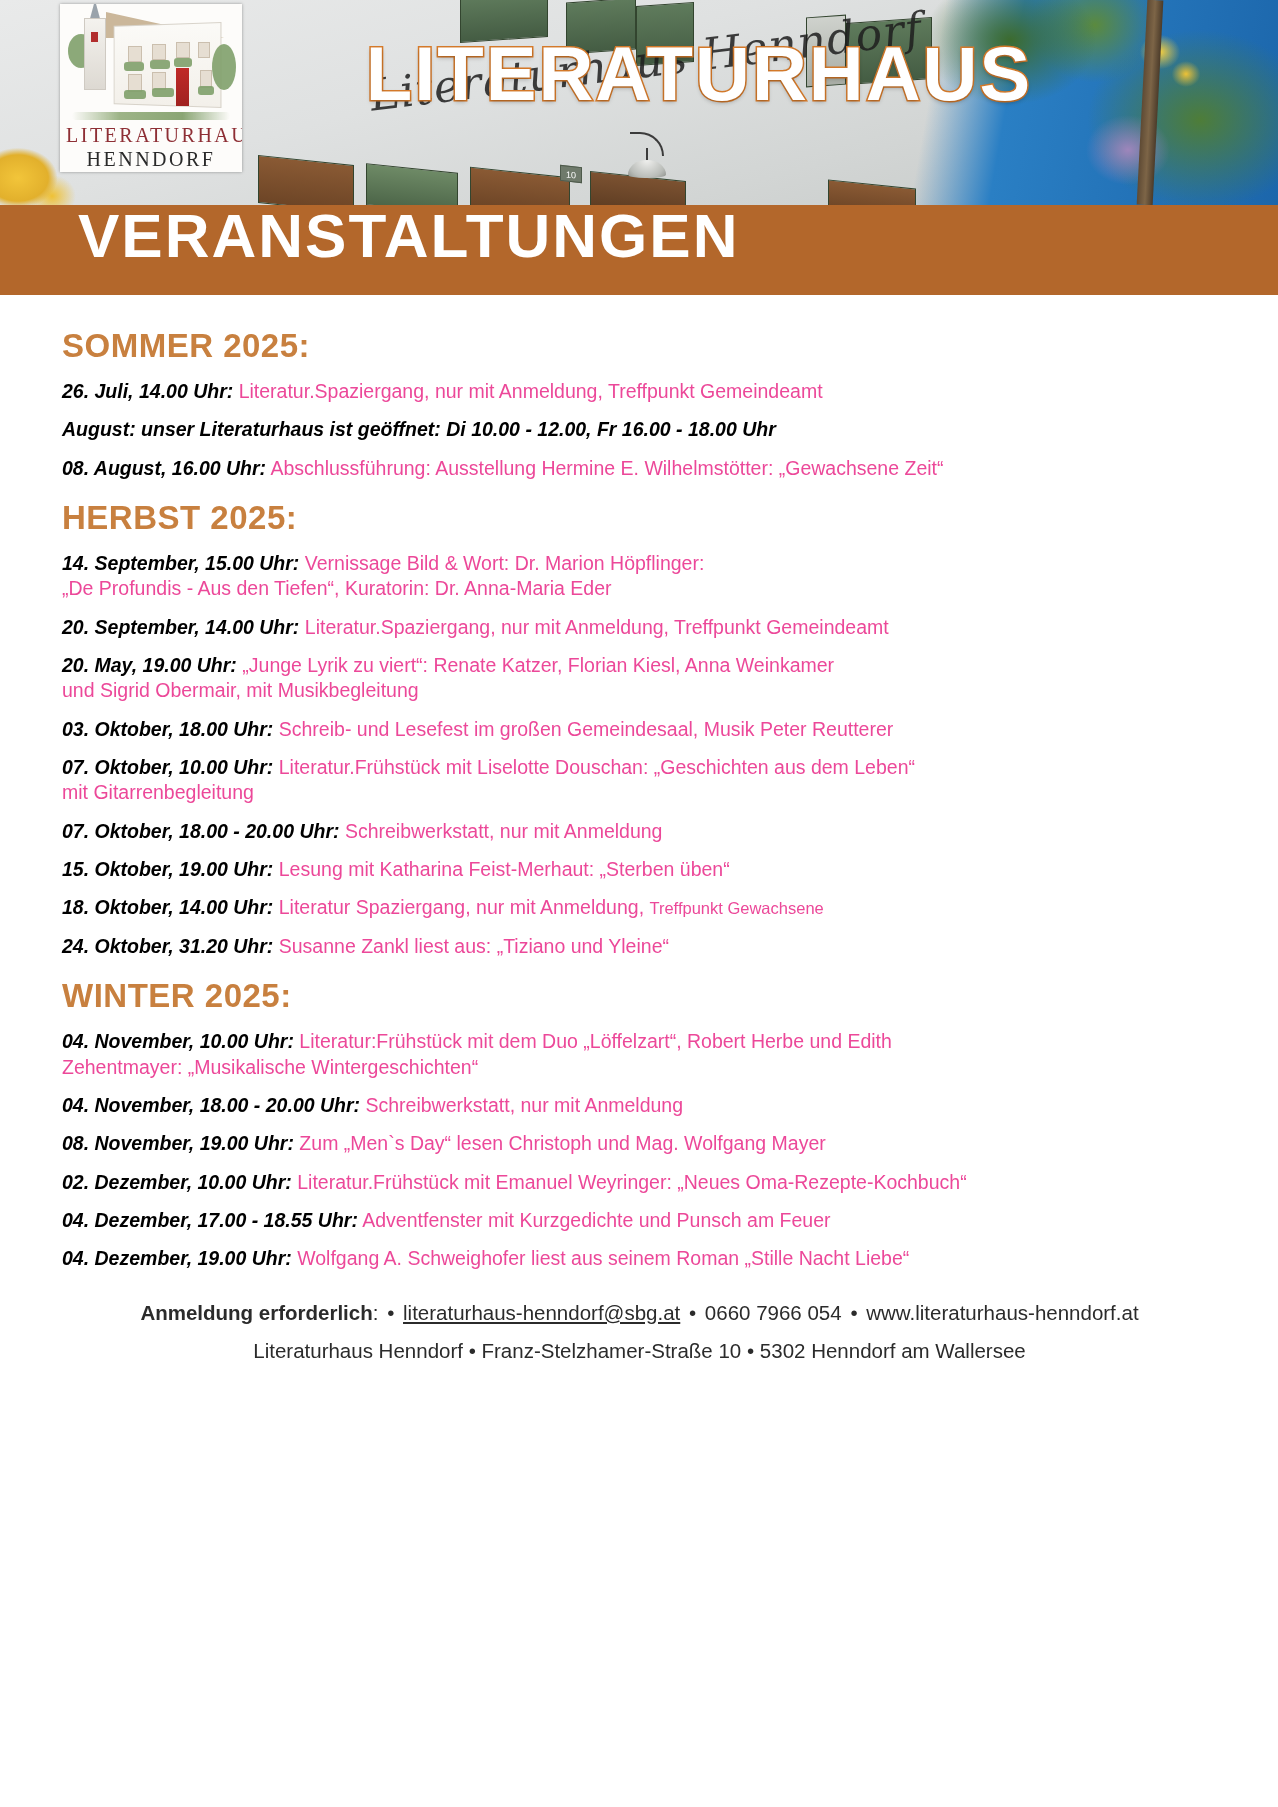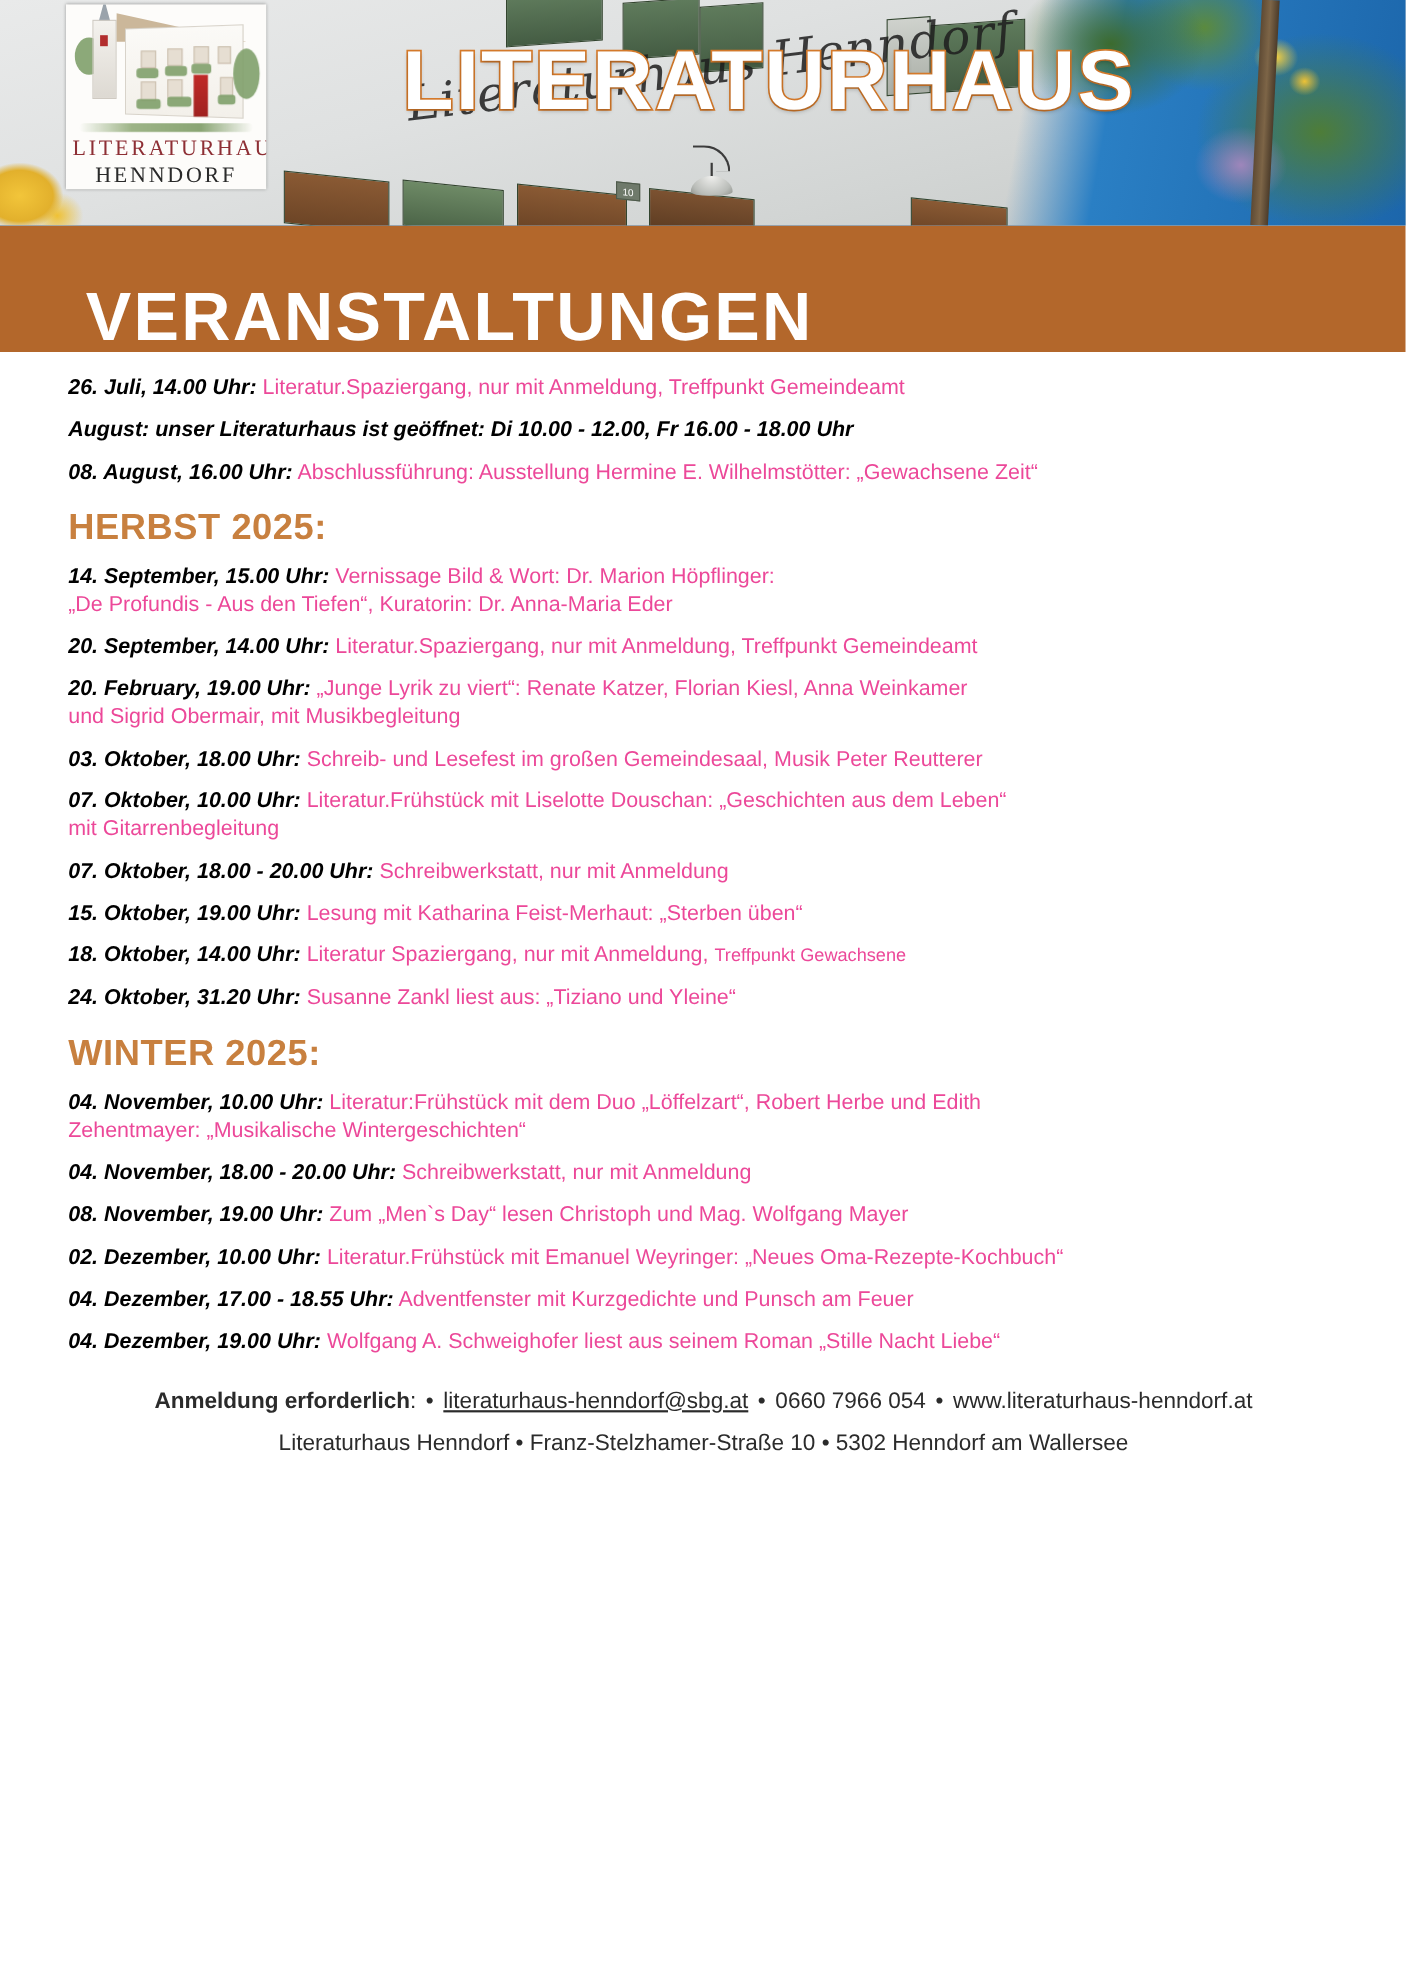--- a/index.html
+++ b/index.html
@@ -185,24 +185,24 @@
     font-family: "Liberation Serif", "DejaVu Serif", serif;
     color: #2a2a2a;
     font-size: 20px;
     letter-spacing: 2.5px;
     margin-top: 1px;
   }
 
   
   .banner {
     width: 100%;
-    height: 115px;
+    height: 90px;
     background: #b3672b;
     display: flex;
-    align-items: flex-end;
+    align-items: flex-start;
     padding-left: 78px;
   }
   .banner-text {
     color: #ffffff;
     font-size: 62px;
     font-weight: bold;
     letter-spacing: 2px;
     line-height: 1;
   }
 
@@ -306,27 +306,28 @@
       <div class="logo-place">HENNDORF</div>
     </div>
   </div>
 
   <div class="banner">
     <div class="banner-text">VERANSTALTUNGEN</div>
   </div>
 
   <div class="content">
     <div id="sections-root">
+        <div class="season-heading first">SOMMER 2025:</div>
         <div class="event"><span class="d">26. Juli, 14.00 Uhr:</span><span class="t"> Literatur.Spaziergang, nur mit Anmeldung, Treffpunkt Gemeindeamt</span></div>
         <div class="event allbold"><span class="d">August: unser Literaturhaus ist geöffnet: Di 10.00 - 12.00, Fr 16.00 - 18.00 Uhr</span></div>
         <div class="event"><span class="d">08. August, 16.00 Uhr:</span><span class="t"> Abschlussführung: Ausstellung Hermine E. Wilhelmstötter: „Gewachsene Zeit“</span></div>
         <div class="season-heading">HERBST 2025:</div>
         <div class="event"><span class="d">14. September, 15.00 Uhr:</span><span class="t"> Vernissage Bild &amp; Wort: Dr. Marion Höpflinger:<br>„De Profundis - Aus den Tiefen“, Kuratorin: Dr. Anna-Maria Eder</span></div>
         <div class="event"><span class="d">20. September, 14.00 Uhr:</span><span class="t"> Literatur.Spaziergang, nur mit Anmeldung, Treffpunkt Gemeindeamt</span></div>
-        <div class="event"><span class="d">20. February, 19.00 Uhr:</span><span class="t"> „Junge Lyrik zu viert“: Renate Katzer, Florian Kiesl, Anna Weinkamer<br>und Sigrid Obermair, mit Musikbegleitung</span></div>
+        <div class="event"><span class="d">20. May, 19.00 Uhr:</span><span class="t"> „Junge Lyrik zu viert“: Renate Katzer, Florian Kiesl, Anna Weinkamer<br>und Sigrid Obermair, mit Musikbegleitung</span></div>
         <div class="event"><span class="d">03. Oktober, 18.00 Uhr:</span><span class="t">  Schreib- und Lesefest im großen Gemeindesaal, Musik Peter Reutterer</span></div>
         <div class="event"><span class="d">07. Oktober, 10.00 Uhr:</span><span class="t"> Literatur.Frühstück mit Liselotte Douschan: „Geschichten aus dem Leben“<br>mit Gitarrenbegleitung</span></div>
         <div class="event"><span class="d">07. Oktober, 18.00 - 20.00 Uhr:</span><span class="t"> Schreibwerkstatt, nur mit Anmeldung</span></div>
         <div class="event"><span class="d">15. Oktober, 19.00 Uhr:</span><span class="t"> Lesung mit Katharina Feist-Merhaut: „Sterben üben“</span></div>
         <div class="event"><span class="d">18. Oktober, 14.00 Uhr:</span><span class="t"> Literatur Spaziergang, nur mit Anmeldung, </span><span class="t small">Treffpunkt Gewachsene</span></div>
         <div class="event"><span class="d">24. Oktober, 31.20 Uhr:</span><span class="t">  Susanne Zankl liest aus: „Tiziano und Yleine“</span></div>
         <div class="season-heading">WINTER 2025:</div>
         <div class="event"><span class="d">04. November, 10.00 Uhr:</span><span class="t"> Literatur:Frühstück mit dem Duo „Löffelzart“, Robert Herbe und Edith<br>Zehentmayer: „Musikalische Wintergeschichten“</span></div>
         <div class="event"><span class="d">04. November, 18.00 - 20.00 Uhr:</span><span class="t"> Schreibwerkstatt, nur mit Anmeldung</span></div>
         <div class="event"><span class="d">08. November, 19.00 Uhr:</span><span class="t"> Zum „Men`s Day“ lesen Christoph und Mag. Wolfgang Mayer</span></div>

